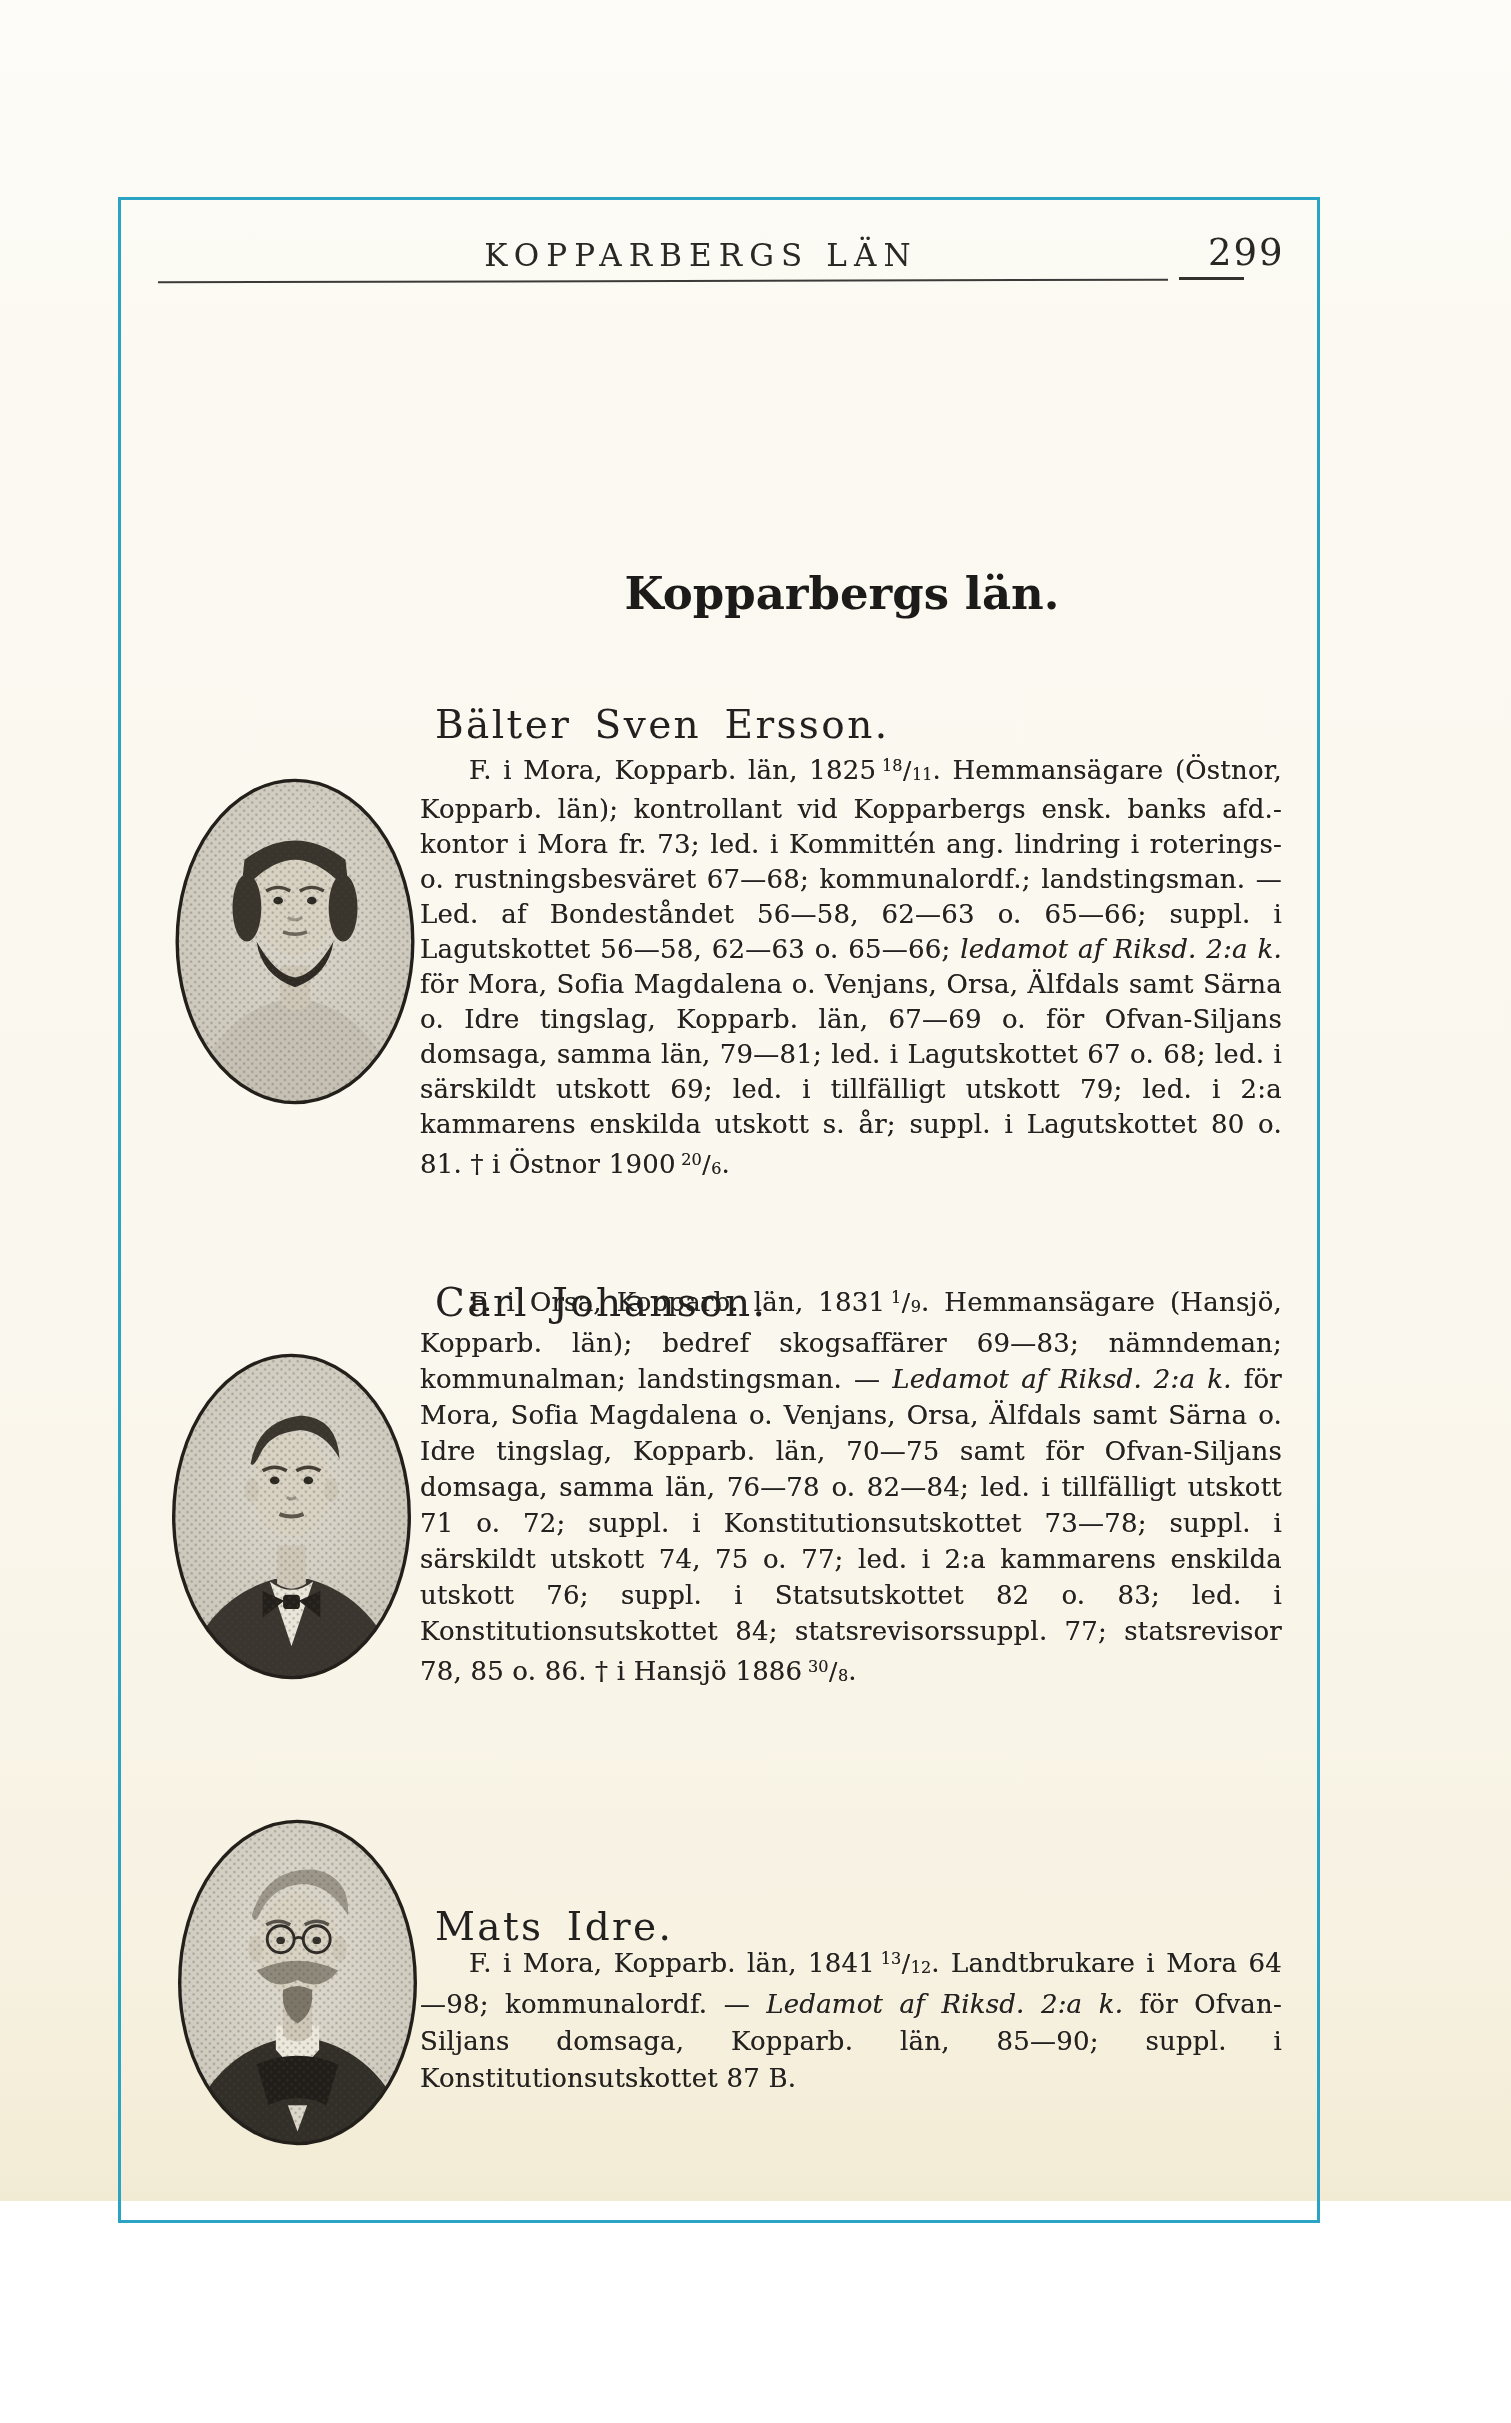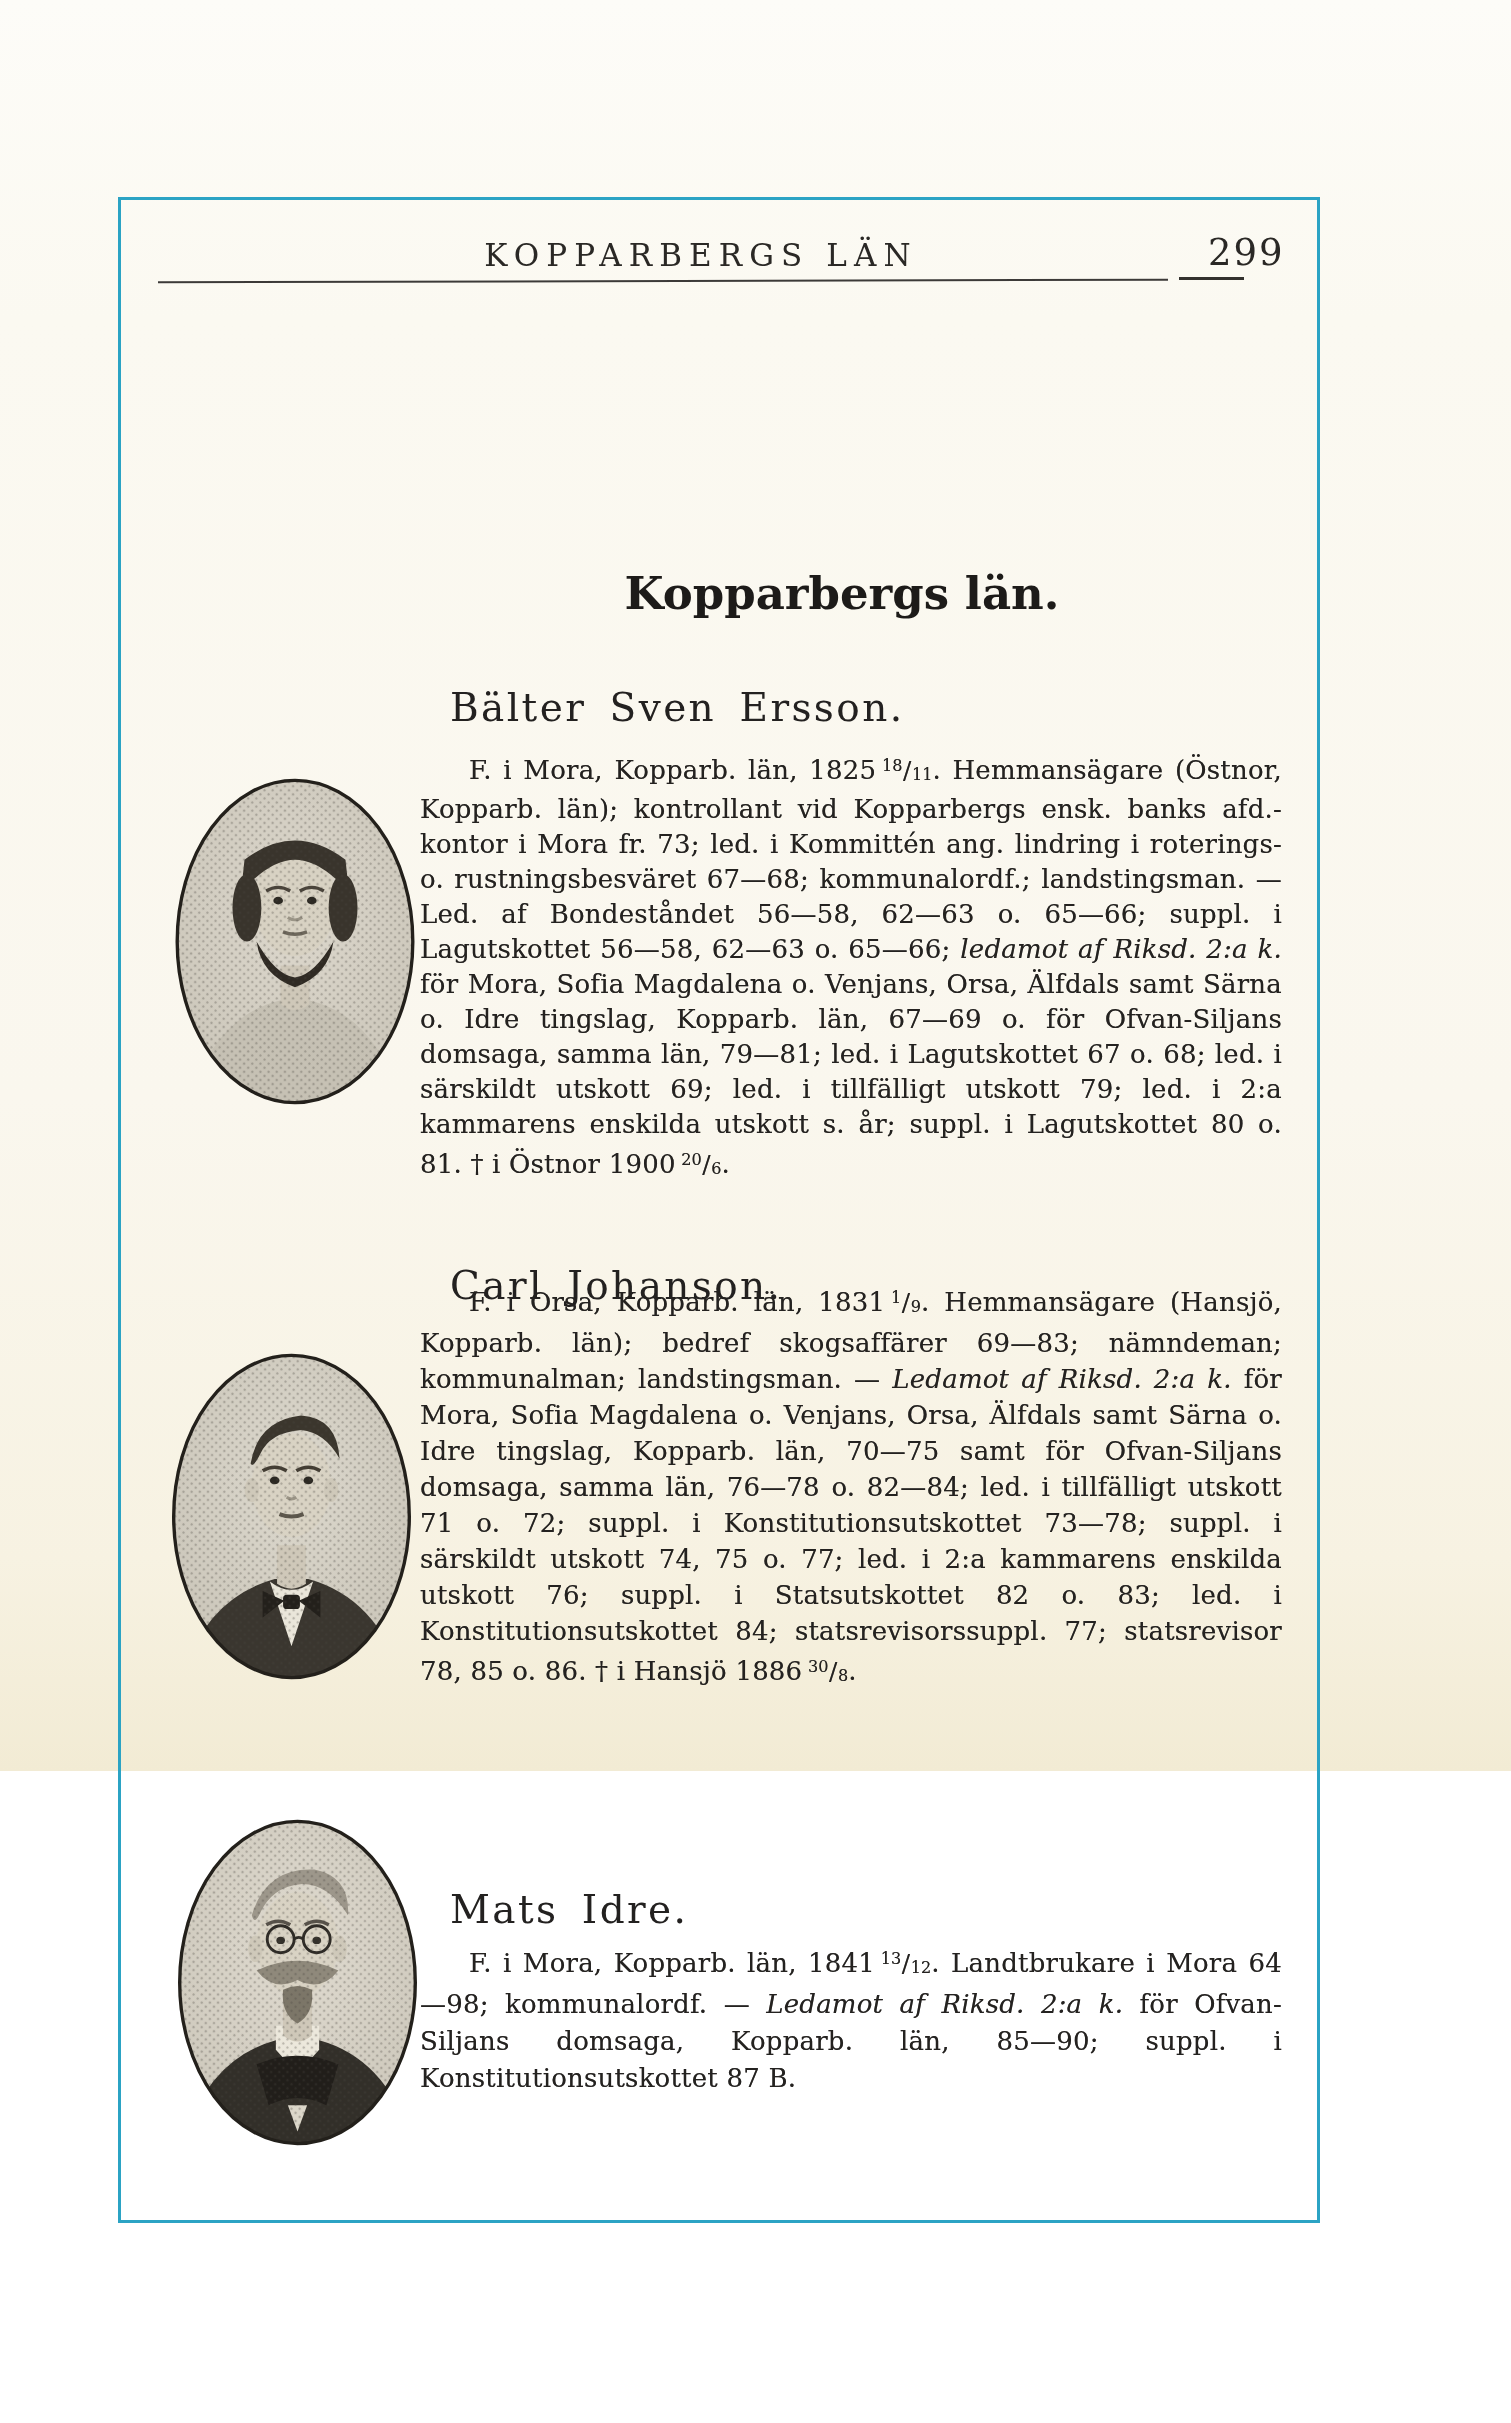--- a/index.html
+++ b/index.html
@@ -8,21 +8,21 @@
     --ink:#242220;
     --rule:#3c3a38;
   }
   html,body{margin:0;padding:0;}
   body{
     width:1511px;height:2423px;overflow:hidden;
     font-family:"DejaVu Serif","Liberation Serif",serif;
     color:var(--ink);
   }
   .page{
-    position:relative;width:1511px;height:1771px;
+    position:relative;width:1511px;height:2201px;
     background:linear-gradient(180deg,#fdfcf8 0%,#fbf9f1 18%,#faf7ee 62%,#f7f2e2 88%,#f2ebd4 100%);
   }
   .frame{
     position:absolute;left:118px;top:197px;width:1196px;height:2020px;
     border:3.8px solid var(--frame-blue);
     background:transparent;
   }
   .running-header{
     position:absolute;left:701px;top:237px;transform:translateX(-50%);
     font-size:31px;letter-spacing:7.1px;white-space:nowrap;
@@ -39,22 +39,22 @@
   .rule-pagenum{
     position:absolute;left:1179px;top:277px;width:65px;height:2.9px;
     background:#33312e;
   }
   .section-title{
     position:absolute;left:842px;top:567px;transform:translateX(-50%);
     font-size:45px;font-weight:bold;white-space:nowrap;
     color:#1d1b19;
   }
   .entry-name{
-    position:absolute;left:450px;line-height:1;white-space:nowrap;
-    font-size:39px;letter-spacing:2.4px;word-spacing:8.6px;color:#232120;
+    position:absolute;left:435px;line-height:1;white-space:nowrap;
+    font-size:39px;letter-spacing:2.4px;word-spacing:8.6px;color:#232120;margin-top:17px;
   }
   .entry-name.e1{top:688px;}
   .entry-name.e2{top:1266px;}
   .entry-name.e3{top:1890px;}
   .entry-body{
     position:absolute;left:420px;width:862px;
     font-size:26px;letter-spacing:0.2px;
     text-align:justify;text-indent:49px;
     color:var(--ink);
     text-shadow:0 0 0.5px rgba(30,28,25,.55);

